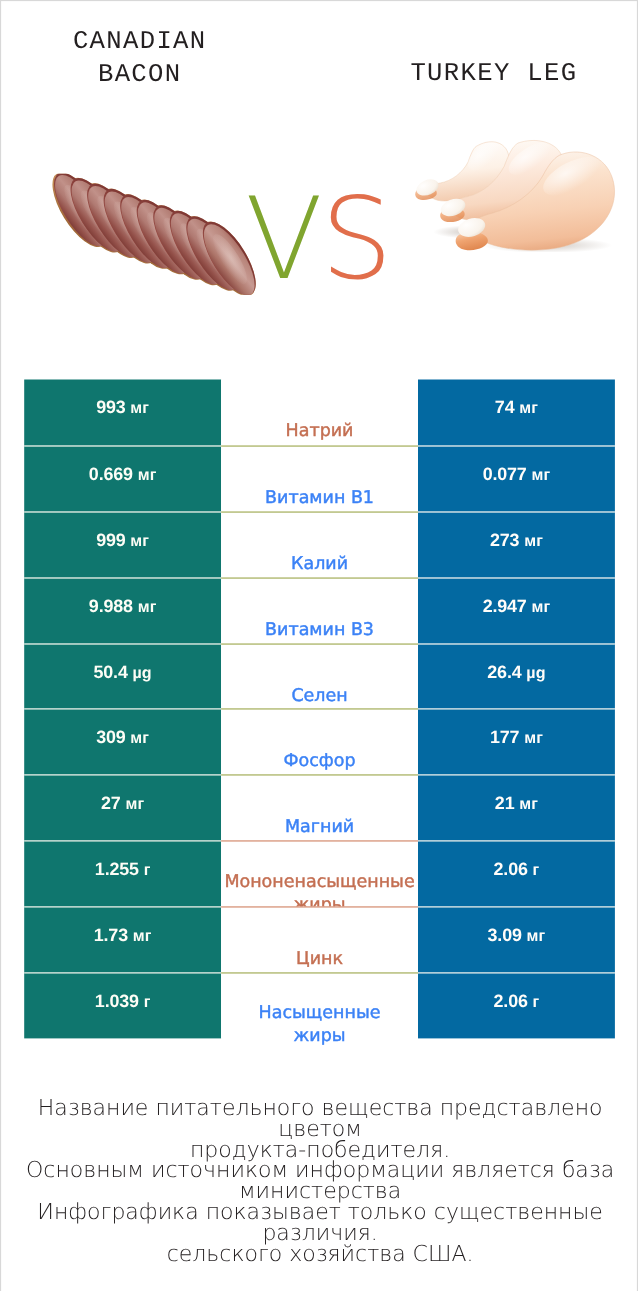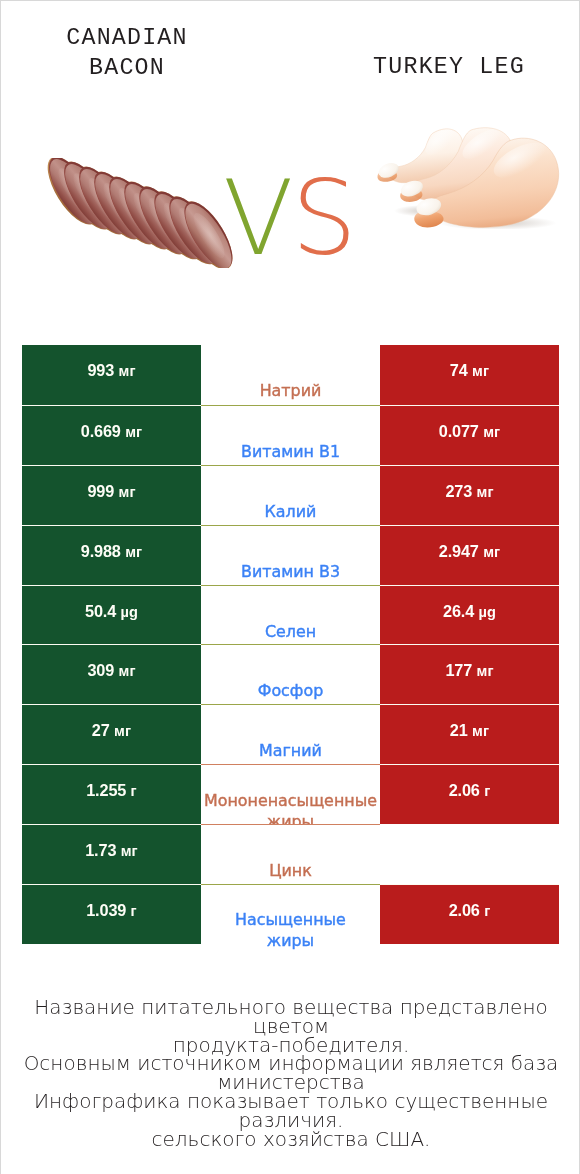--- a/index.html
+++ b/index.html
@@ -24,22 +24,22 @@
       font-family:"DejaVu Sans Light","DejaVu Sans",sans-serif;font-weight:300;
       font-size:103px;line-height:100px;text-align:center;letter-spacing:-2px;}
   .vs .v{color:#80a52f;}
   .vs .s{color:#e16e4b;}
 
   
   .tbl{position:absolute;left:21px;top:344px;width:537px;}
   .row{position:relative;display:flex;height:59.9px;width:537px;}
   .cell{width:179px;display:flex;align-items:center;justify-content:center;
         box-sizing:border-box;}
-  .cell-left{background:#14532d;color:#fdfdf6;}
-  .cell-right{background:#b91c1c;color:#fffdfa;}
+  .cell-left{background:#0f766e;color:#fdfdf6;}
+  .cell-right{background:#0369a1;color:#fffdfa;}
   .cell-mid{background:#ffffff;padding:0 8px;align-items:center;}
   .row .cell-left, .row .cell-right{border-top:1.2px solid #fdfbf2;}
   .row:first-child .cell-left, .row:first-child .cell-right{border-top:none;}
   .row .cell-mid{border-top:1.2px solid transparent;}
   .row:first-child .cell-mid{border-top:none;}
 
   .num{position:relative;top:-4px;font-family:"Liberation Sans",sans-serif;font-size:16.3px;font-weight:700;
         letter-spacing:-0.15px;white-space:nowrap;}
   .num .u{font-size:14.6px;font-weight:700;letter-spacing:.1px;}
   .lab{position:relative;top:16px;font-family:"DejaVu Sans",sans-serif;font-size:15.9px;font-weight:400;
@@ -336,20 +336,23 @@
           <span class="num">2.06 <span class="u">г</span></span>
         </div>
       </div>
       <div class="row">
         <div class="cell cell-left">
           <span class="num">1.73 <span class="u">мг</span></span>
         </div>
         <div class="cell cell-mid bd-o">
           <span class="lab o">Цинк</span>
         </div>
+        <div class="cell cell-right">
+          <span class="num">3.09 <span class="u">мг</span></span>
+        </div>
       </div>
       <div class="row">
         <div class="cell cell-left">
           <span class="num">1.039 <span class="u">г</span></span>
         </div>
         <div class="cell cell-mid bd-g">
           <span class="lab g">Насыщенные жиры</span>
         </div>
         <div class="cell cell-right">
           <span class="num">2.06 <span class="u">г</span></span>

